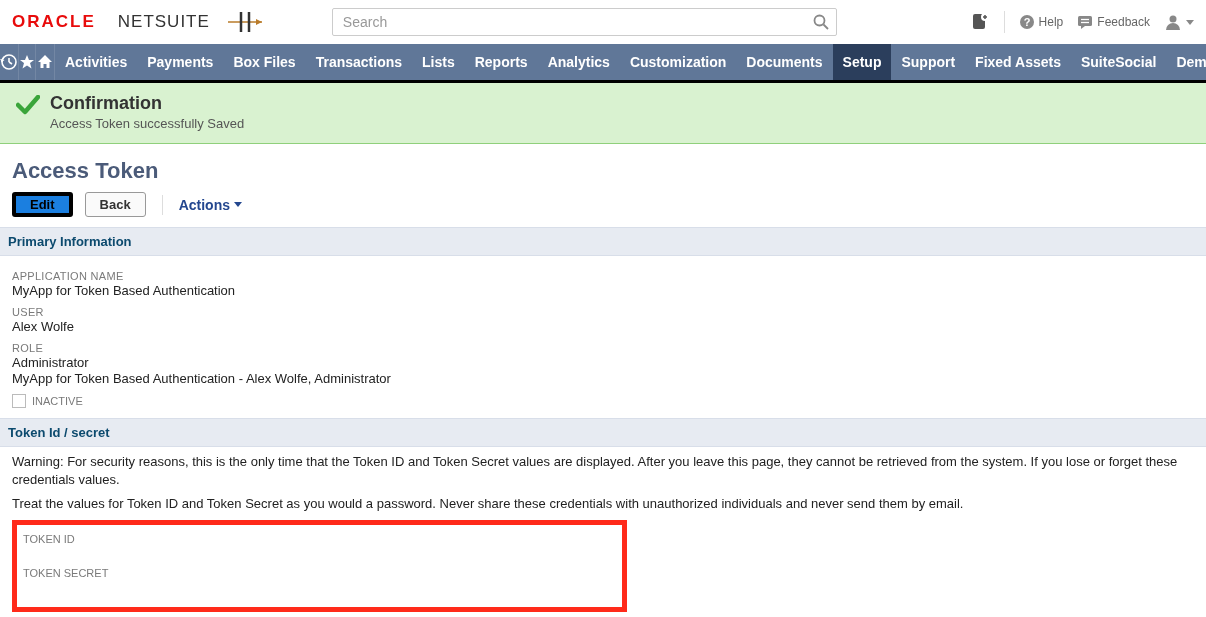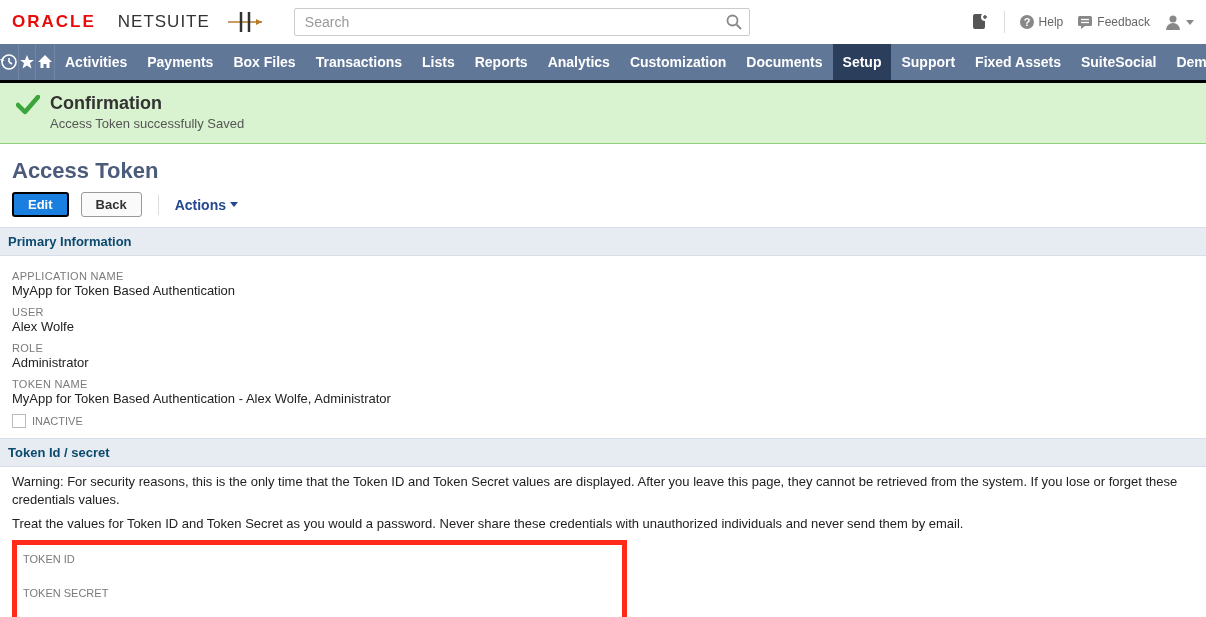--- a/index.html
+++ b/index.html
@@ -40,23 +40,23 @@
   }
   .company-logo {
     margin-left: 18px;
     width: 34px;
     height: 22px;
     display: flex;
     align-items: center;
     justify-content: center;
   }
   .search-wrap {
-    margin-left: 32px;
+    margin-left: 70px;
     position: relative;
-    width: 456px;
+    width: 505px;
     border-radius: 12px;
   }
   .search-input {
     width: 100%;
     height: 28px;
     border: 1px solid #ccc;
     border-radius: 2px;
     padding: 0 30px 0 10px;
     font-size: 14px;
     outline: none;
@@ -167,23 +167,23 @@
     padding: 0 14px;
     font-size: 13px;
     font-weight: 700;
     border-radius: 3px;
     cursor: pointer;
     border: 1px solid #999;
     background: #fafafa;
     color: #333;
   }
   .btn.primary {
-    border: 2px solid #000000;
+    border: 4px solid #000000;
     background: #1b7fe0;
-    color: #ffffff;
+    color: #000000;
   }
   .sep-vert {
     width: 1px;
     height: 20px;
     background: #ddd;
     margin: 0 4px;
   }
   .actions-menu {
     color: #24478f;
     font-weight: 700;
@@ -389,21 +389,20 @@
 <div class="section-body">
   <div class="field-label">APPLICATION NAME</div>
   <div class="field-value">MyApp for Token Based Authentication</div>
 
   <div class="field-label">USER</div>
   <div class="field-value">Alex Wolfe</div>
 
   <div class="field-label">ROLE</div>
   <div class="field-value">Administrator</div>
 
-  <div class="field-label">TOKEN NAME</div>
   <div class="field-value">MyApp for Token Based Authentication - Alex Wolfe, Administrator</div>
 
   <div class="inactive-row">
     <input type="checkbox" style="">
     <span>INACTIVE</span>
   </div>
 </div>
 
 <div class="section-head">Token Id / secret</div>
 <div class="warning-text">Warning: For security reasons, this is the only time that the Token ID and Token Secret values are displayed. After you leave this page, they cannot be retrieved from the system. If you lose or forget these credentials values.</div>

